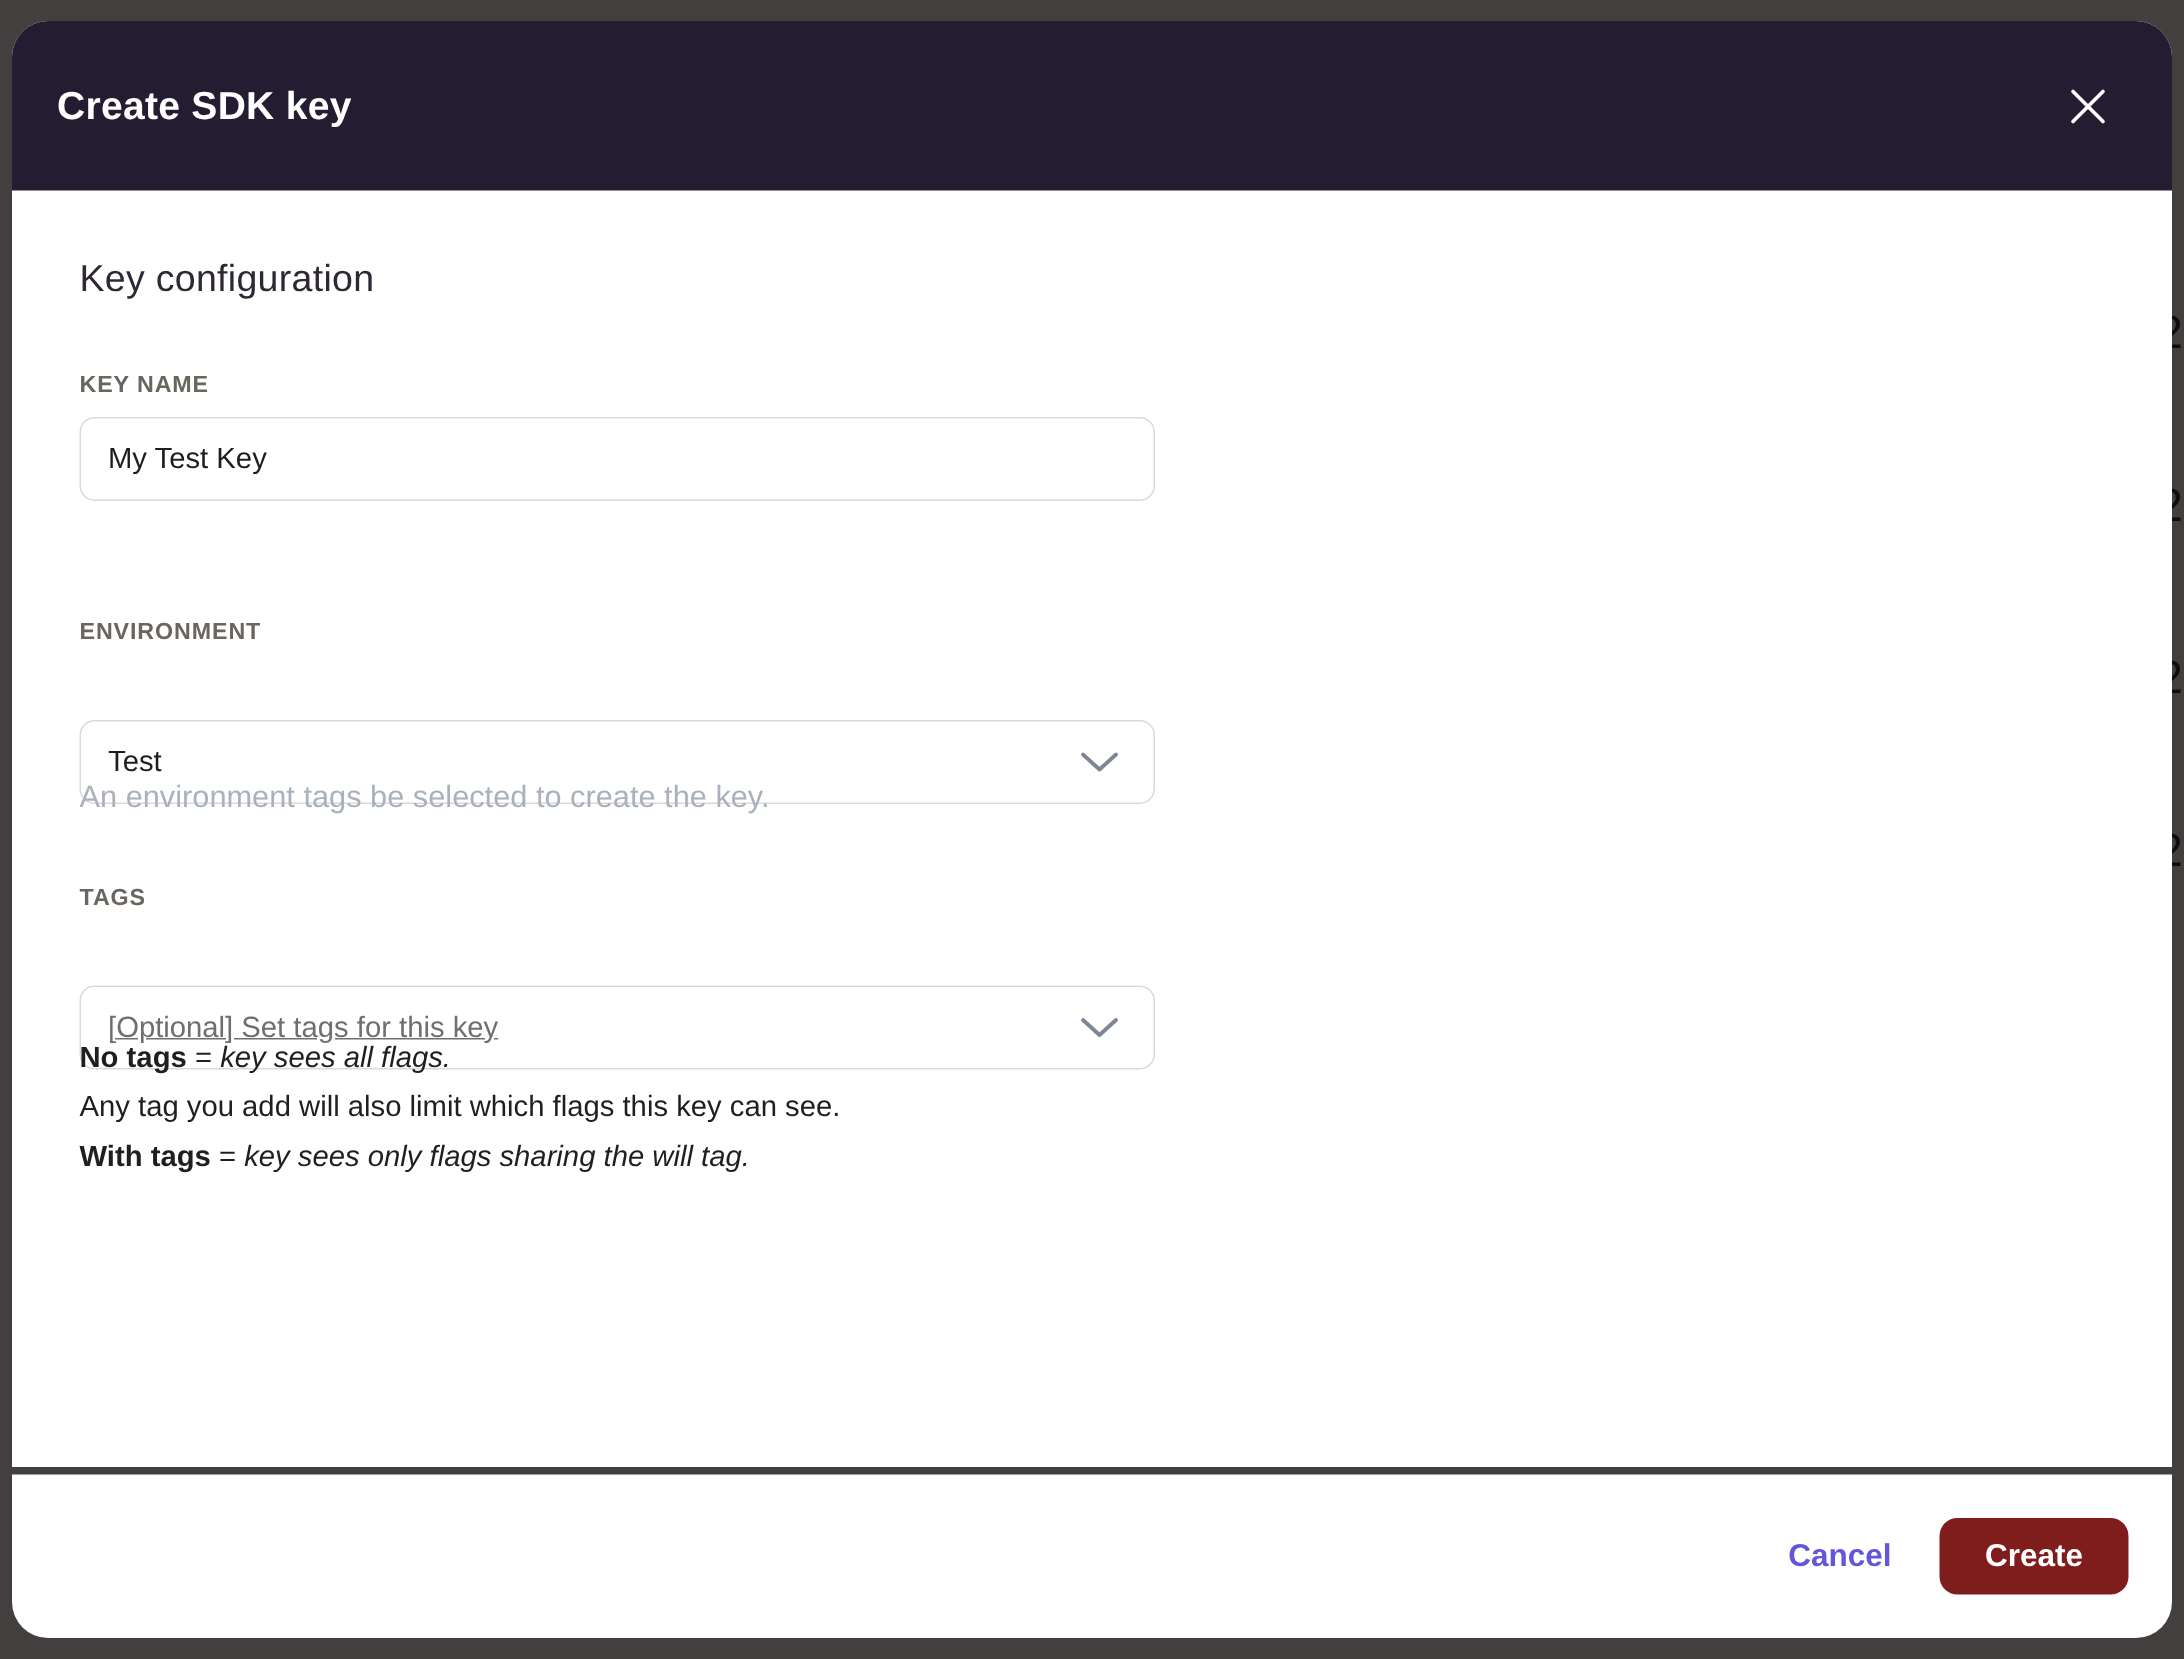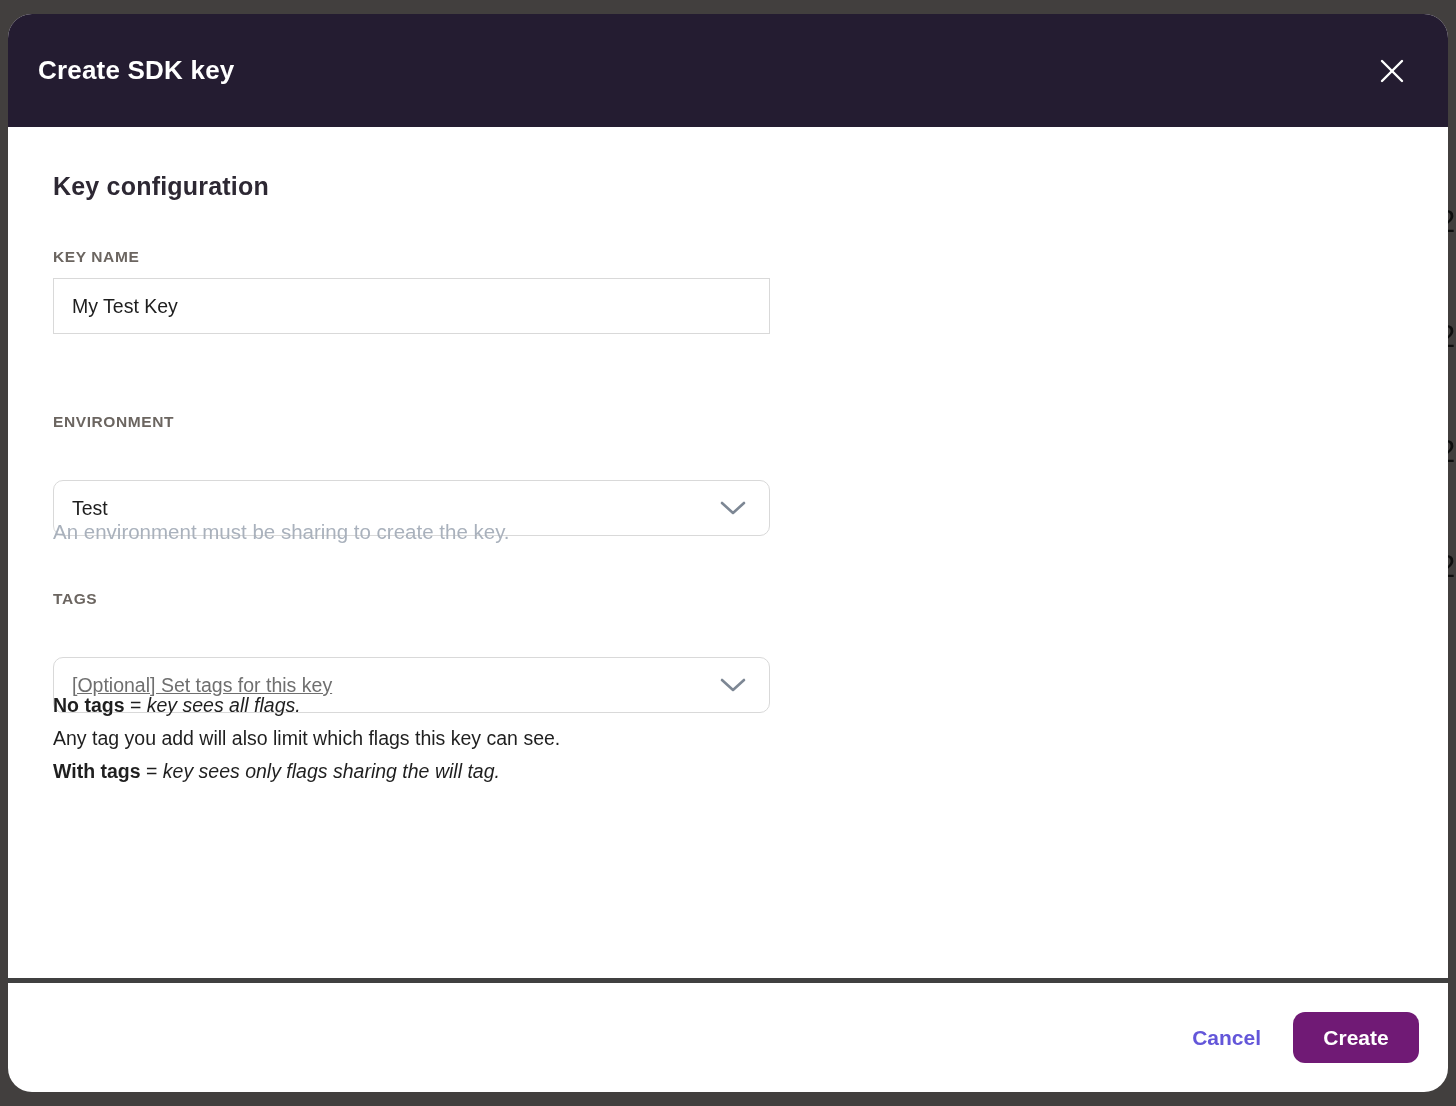--- a/index.html
+++ b/index.html
@@ -32,33 +32,33 @@
     color:#ffffff;font-size:26px;font-weight:700;letter-spacing:.2px;text-align:center;
   }
   .close-btn{
     background:none;border:none;padding:0;margin:0;cursor:pointer;
     width:36px;height:36px;display:flex;align-items:center;justify-content:center;
   }
   .close-btn svg{display:block}
 
   .section-heading{
     position:absolute;left:45px;top:158px;
-    font-size:25px;font-weight:700;color:#2D2833;letter-spacing:.2px;
+    font-size:25px;font-weight:400;color:#2D2833;letter-spacing:.2px;
   }
   .field-label{
     position:absolute;left:45px;
     font-size:15.5px;font-weight:700;color:#6B6560;letter-spacing:.6px;
   }
   .label-keyname{top:234px}
   .label-environment{top:399px}
   .label-tags{top:576px}
 
   .text-input{
     position:absolute;left:45px;top:264px;width:717px;height:56px;
-    box-sizing:border-box;border:1px solid #D9D9D9;border-radius:0;
+    box-sizing:border-box;border:1px solid #D9D9D9;border-radius:10px;
     padding:0 18px;font-family:"Liberation Sans", sans-serif;
     font-size:19.5px;color:#1E1E1E;background:#fff;outline:none;
   }
 
   .select-box{
     position:absolute;left:45px;width:717px;height:56px;
     box-sizing:border-box;border:1px solid #D9D9D9;border-radius:10px;
     background:#fff;display:flex;align-items:center;justify-content:space-between;
     padding:0 22px 0 18px;cursor:pointer;margin-top:36px;
   }
@@ -83,21 +83,21 @@
     box-sizing:border-box;border-top:5px solid #404040;
     display:flex;align-items:center;justify-content:flex-end;
     padding-right:29px;gap:32px;
   }
   .cancel-btn{
     background:none;border:none;cursor:pointer;
     font-family:"Liberation Sans", sans-serif;
     font-size:21px;font-weight:700;color:#6356D9;padding:0;
   }
   .create-btn{
-    border:none;cursor:pointer;background:#701a75;color:#ffffff;
+    border:none;cursor:pointer;background:#7f1d1d;color:#ffffff;
     font-family:"Liberation Sans", sans-serif;
     font-size:21px;font-weight:700;
     width:126px;height:51px;border-radius:12px;
     display:flex;align-items:center;justify-content:center;
   }
 </style>
 </head>
 <body>
 
 <span class="bg-digit d0">2</span>
@@ -126,21 +126,21 @@
 
   <div class="field-label label-environment">ENVIRONMENT</div>
   <div class="select-box select-env">
     <span class="select-value">Test</span>
     <span style="display:flex">
       <svg width="28" height="16" viewBox="0 0 28 16">
         <polyline points="3,3 14,13 25,3" fill="none" stroke="#7D8794" stroke-width="2.6" stroke-linecap="round" stroke-linejoin="round"></polyline>
       </svg>
     </span>
   </div>
-  <div class="helper-muted">An environment must be sharing to create the key.</div>
+  <div class="helper-muted">An environment tags be selected to create the key.</div>
 
   <div class="field-label label-tags">TAGS</div>
   <div class="select-box select-tags">
     <span class="select-placeholder">[Optional] Set tags for this key</span>
     <span style="display:flex">
       <svg width="28" height="16" viewBox="0 0 28 16">
         <polyline points="3,3 14,13 25,3" fill="none" stroke="#7D8794" stroke-width="2.6" stroke-linecap="round" stroke-linejoin="round"></polyline>
       </svg>
     </span>
   </div>

